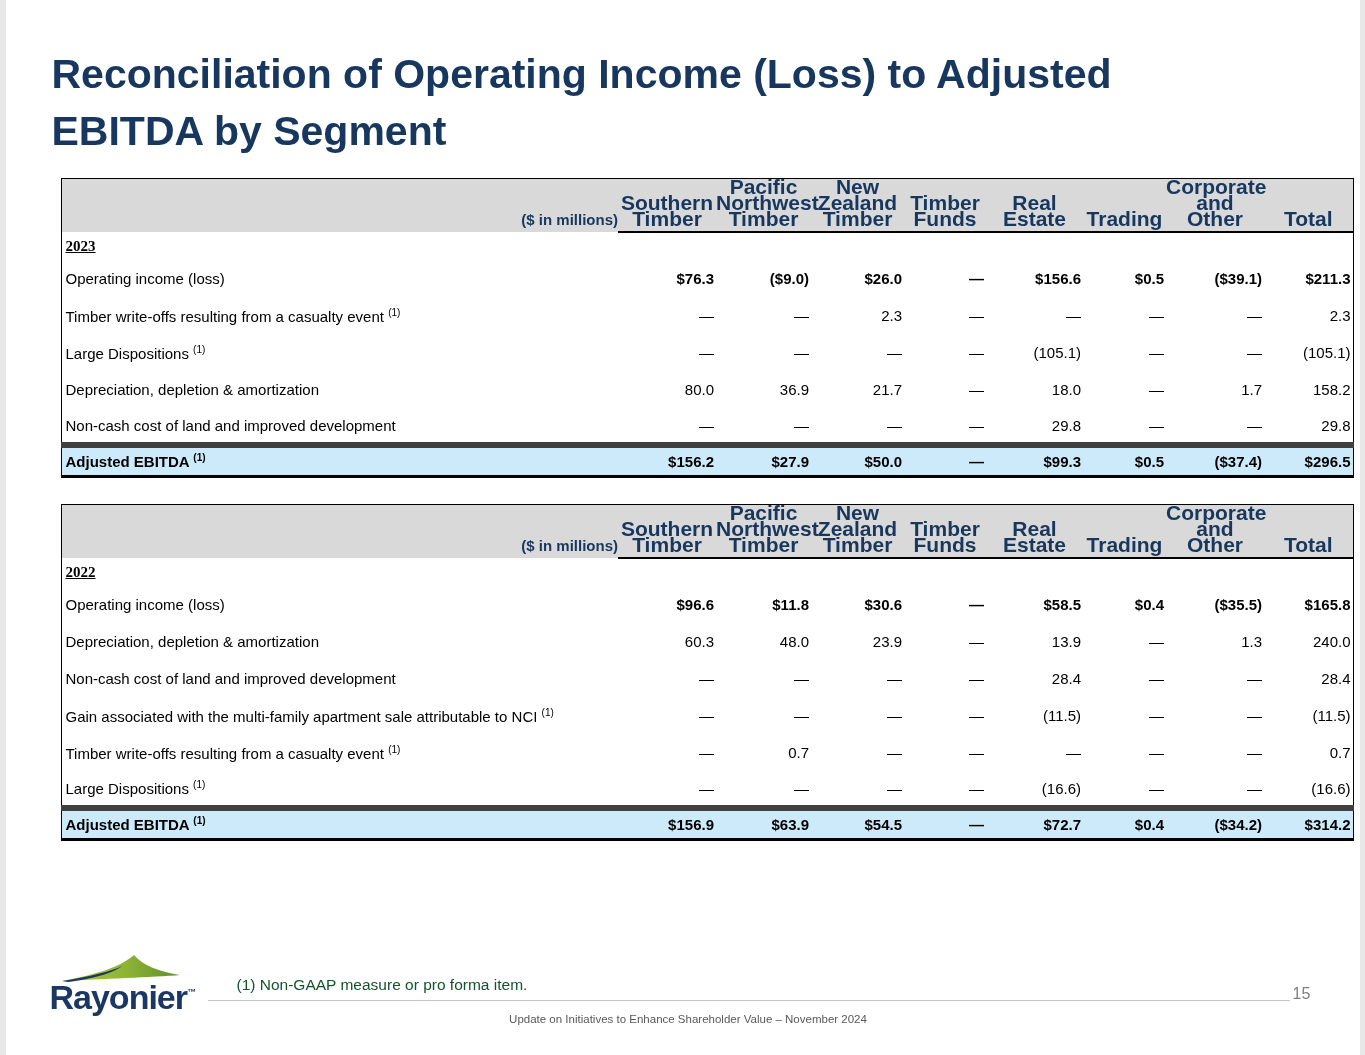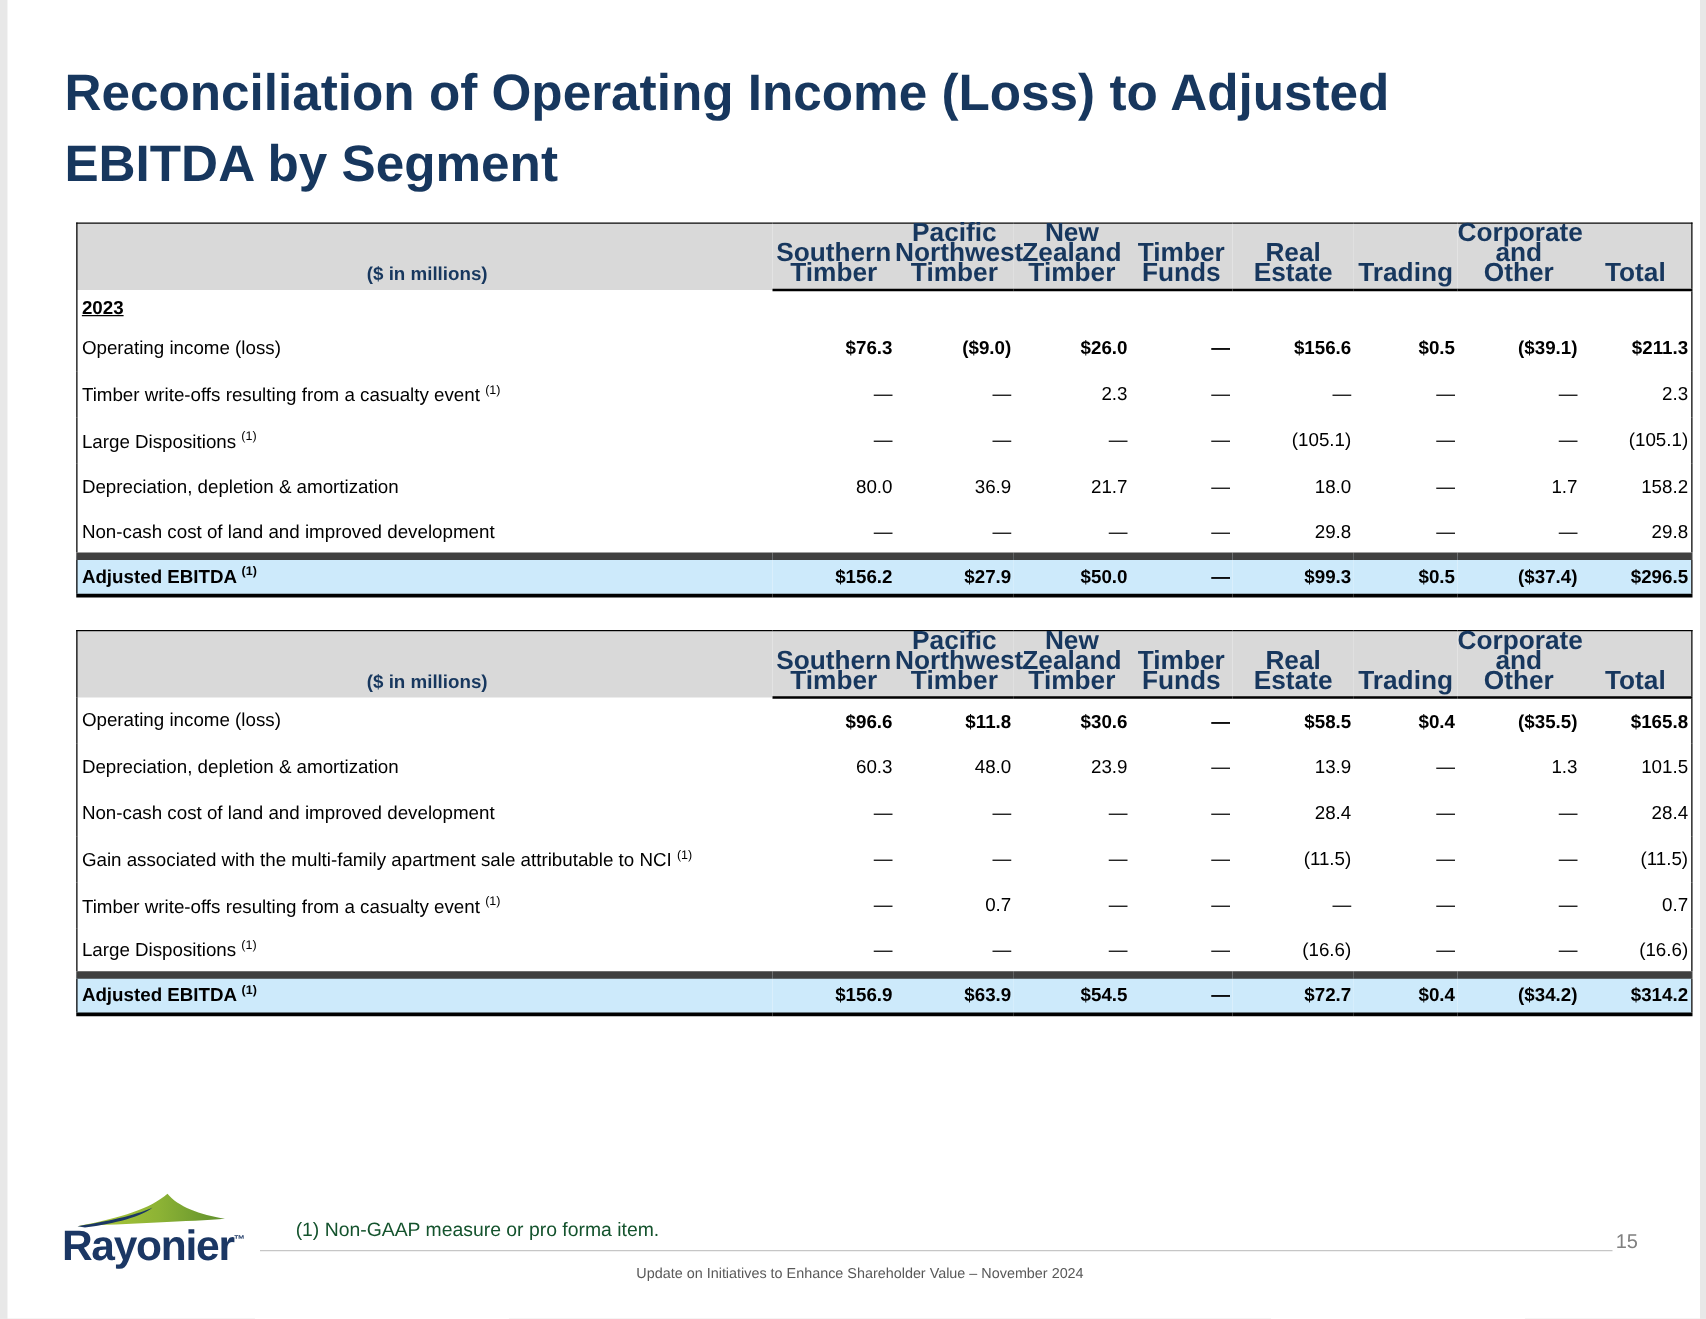--- a/index.html
+++ b/index.html
@@ -15,27 +15,27 @@
   }
   .fin-table { position:absolute; left:55px; width:1292px; }
   .t1 { top:178px; }
   .t2 { top:504px; }
   table.fin {
     width:100%; border-collapse:collapse; table-layout:fixed;
     font-size:15px; color:#000; border:1px solid #000;
   }
   tr.head { background:#D9D9D9; height:52px; }
   tr.head th { vertical-align:bottom; padding-bottom:4px; color:#17375E; font-weight:bold; }
-  th.lbl { text-align:center; padding-left:4px; font-size:15px; }
+  th.lbl { text-align:right; padding-left:4px; font-size:15px; }
   th.num {
     text-align:center; font-size:21px; line-height:16px;
     white-space:pre-line; border-bottom:2px solid #000;
   }
   tr.year { height:28px; }
-  tr.year td { text-align:left; padding-left:4px; vertical-align:middle; }
+  tr.year td { text-align:left; padding-left:4px; vertical-align:middle;font-family:Liberation Serif, serif; }
   tr.year span { font-weight:bold; text-decoration:underline; }
   tr.data { height:37px;margin-left:13px; }
   td.lbl { text-align:left; padding-left:4px; vertical-align:middle; }
   td.num { text-align:right; padding-right:2px; vertical-align:middle; }
   tr.databold td.num { font-weight:bold; }
   tr.total {
     background:#CDEAFB; height:31px;
     border-top:6px solid #404040; border-bottom:3px solid #000;
   }
   tr.total td { font-weight:bold; }
@@ -198,41 +198,44 @@
 Funds</th>
             <th class="num">Real
 Estate</th>
             <th class="num">Trading</th>
             <th class="num">Corporate
 and Other</th>
             <th class="num">Total</th>
           </tr>
         </thead>
         <tbody>
+          <tr class="year">
+            <td colspan="9"><span>2022</span></td>
+          </tr>
           <tr class="data databold">
             <td class="lbl"><span>Operating income (loss)</span></td>
             <td class="num">$96.6</td>
             <td class="num">$11.8</td>
             <td class="num">$30.6</td>
             <td class="num">—</td>
             <td class="num">$58.5</td>
             <td class="num">$0.4</td>
             <td class="num">($35.5)</td>
             <td class="num">$165.8</td>
           </tr>
           <tr class="data">
             <td class="lbl"><span>Depreciation, depletion &amp; amortization</span></td>
             <td class="num">60.3</td>
             <td class="num">48.0</td>
             <td class="num">23.9</td>
             <td class="num">—</td>
             <td class="num">13.9</td>
             <td class="num">—</td>
             <td class="num">1.3</td>
-            <td class="num">101.5</td>
+            <td class="num">240.0</td>
           </tr>
           <tr class="data">
             <td class="lbl"><span>Non-cash cost of land and improved development</span></td>
             <td class="num">—</td>
             <td class="num">—</td>
             <td class="num">—</td>
             <td class="num">—</td>
             <td class="num">28.4</td>
             <td class="num">—</td>
             <td class="num">—</td>

